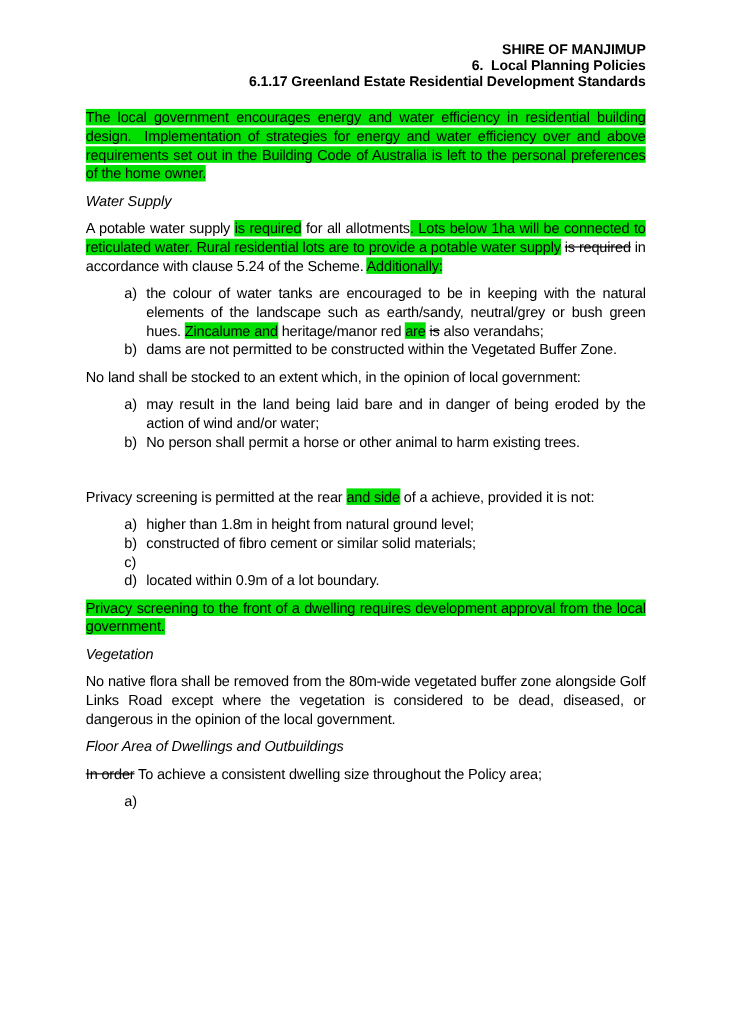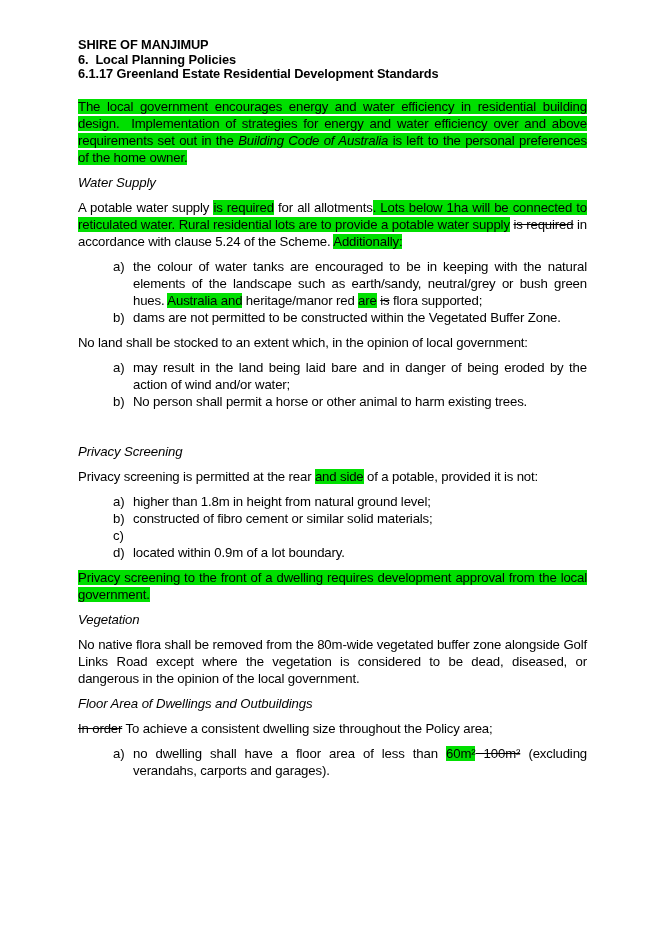--- a/index.html
+++ b/index.html
@@ -14,20 +14,21 @@
     color: #000000;
   }
   .page {
     box-sizing: border-box;
     width: 665px;
     min-height: 941px;
     padding: 38px 78px 30px 78px;
     background: #ffffff;
   }
   .doc-header {
+    text-align: right;
     font-weight: bold;
     font-size: 12.8px;
     line-height: 14.6px;
     margin-bottom: 16px;
     letter-spacing: -0.1px;
   }
   .para {
     margin: 0 0 8px 0;
     text-align: justify;
     font-size: 13.2px;
@@ -63,60 +64,58 @@
     height: 17px;
     margin: 0 0 8px 0;
   }
   .hl {
     background-color: var(--hl, #00df00);
   }
   .strike {
     text-decoration: line-through;
   }
   .italic {
-    font-style: italic;
   }
 </style>
 </head>
 <body>
 
 <div class="page">
   <header class="doc-header">
     <div>SHIRE OF MANJIMUP</div>
     <div>6.&nbsp; Local Planning Policies</div>
     <div>6.1.17 Greenland Estate Residential Development Standards</div>
   </header>
   <main id="doc-body">
       <p class="para"><span class="hl">The local government encourages energy and water efficiency in residential building design.&nbsp; Implementation of strategies for energy and water efficiency over and above requirements set out in the </span><span class="hl italic">Building Code of Australia</span><span class="hl"> is left to the personal preferences of the home owner.</span></p>
       <div class="sec-heading">Water Supply</div>
       <p class="para"><span>A potable water supply </span><span class="hl">is required</span><span> for all allotments</span><span class="hl">. Lots below 1ha will be connected to reticulated water. Rural residential lots are to provide a potable water supply</span><span> </span><span class="strike">is required</span><span> in accordance with clause 5.24 of the Scheme. </span><span class="hl">Additionally:</span></p>
       <div class="list">
         <div class="li">
           <span class="marker">a)</span>
-          <span class="li-text"><span>the colour of water tanks are encouraged to be in keeping with the natural elements of the landscape such as earth/sandy, neutral/grey or bush green hues. </span><span class="hl">Australia and</span><span> heritage/manor red </span><span class="hl">are</span><span> </span><span class="strike">is</span><span> flora supported;</span></span>
+          <span class="li-text"><span>the colour of water tanks are encouraged to be in keeping with the natural elements of the landscape such as earth/sandy, neutral/grey or bush green hues. </span><span class="hl">Zincalume and</span><span> heritage/manor red </span><span class="hl">are</span><span> </span><span class="strike">is</span><span> also verandahs;</span></span>
         </div>
         <div class="li">
           <span class="marker">b)</span>
           <span class="li-text"><span>dams are not permitted to be constructed within the Vegetated Buffer Zone.</span></span>
         </div>
       </div>
       <p class="para"><span>No land shall be stocked to an extent which, in the opinion of local government:</span></p>
       <div class="list">
         <div class="li">
           <span class="marker">a)</span>
           <span class="li-text"><span>may result in the land being laid bare and in danger of being eroded by the action of wind and/or water;</span></span>
         </div>
         <div class="li">
           <span class="marker">b)</span>
           <span class="li-text"><span>No person shall permit a horse or other animal to harm existing trees.</span></span>
         </div>
       </div>
       <div class="spacer"></div>
-      <div class="sec-heading">Privacy Screening</div>
-      <p class="para"><span>Privacy screening is permitted at the rear </span><span class="hl">and side</span><span> of a potable, provided it is not:</span></p>
+      <p class="para"><span>Privacy screening is permitted at the rear </span><span class="hl">and side</span><span> of a achieve, provided it is not:</span></p>
       <div class="list">
         <div class="li">
           <span class="marker">a)</span>
           <span class="li-text"><span>higher than 1.8m in height from natural ground level;</span></span>
         </div>
         <div class="li">
           <span class="marker">b)</span>
           <span class="li-text"><span>constructed of fibro cement or similar solid materials;</span></span>
         </div>
         <div class="li">
@@ -128,17 +127,16 @@
         </div>
       </div>
       <p class="para"><span class="hl">Privacy screening to the front of a dwelling requires development approval from the local government.</span></p>
       <div class="sec-heading">Vegetation</div>
       <p class="para"><span>No native flora shall be removed from the 80m-wide vegetated buffer zone alongside Golf Links Road except where the vegetation is considered to be dead, diseased, or dangerous in the opinion of the local government.</span></p>
       <div class="sec-heading">Floor Area of Dwellings and Outbuildings</div>
       <p class="para"><span class="strike">In order</span><span> To achieve a consistent dwelling size throughout the Policy area;</span></p>
       <div class="list">
         <div class="li">
           <span class="marker">a)</span>
-          <span class="li-text"><span>no dwelling shall have a floor area of less than </span><span class="hl">60m²</span><span class="strike">&nbsp;100m²</span><span> (excluding verandahs, carports and garages).</span></span>
         </div>
       </div>
     </main>
 </div>
 
 </body></html>

